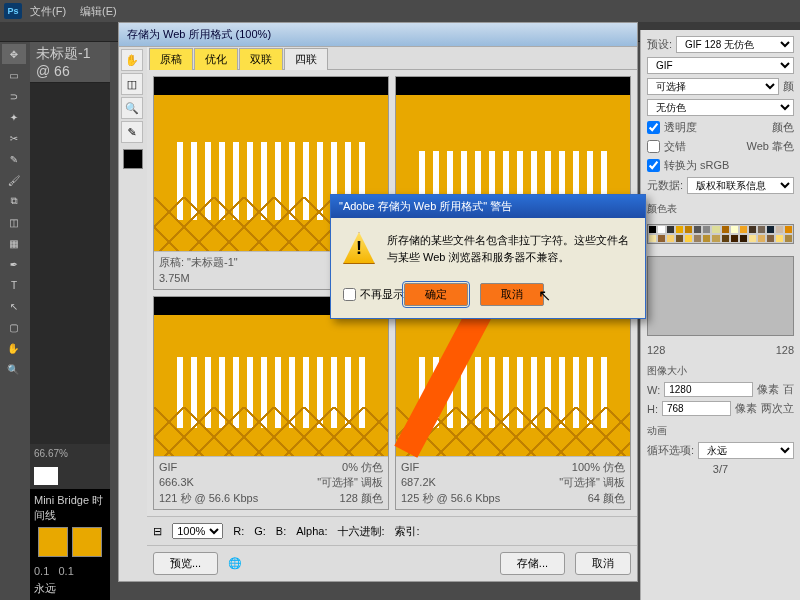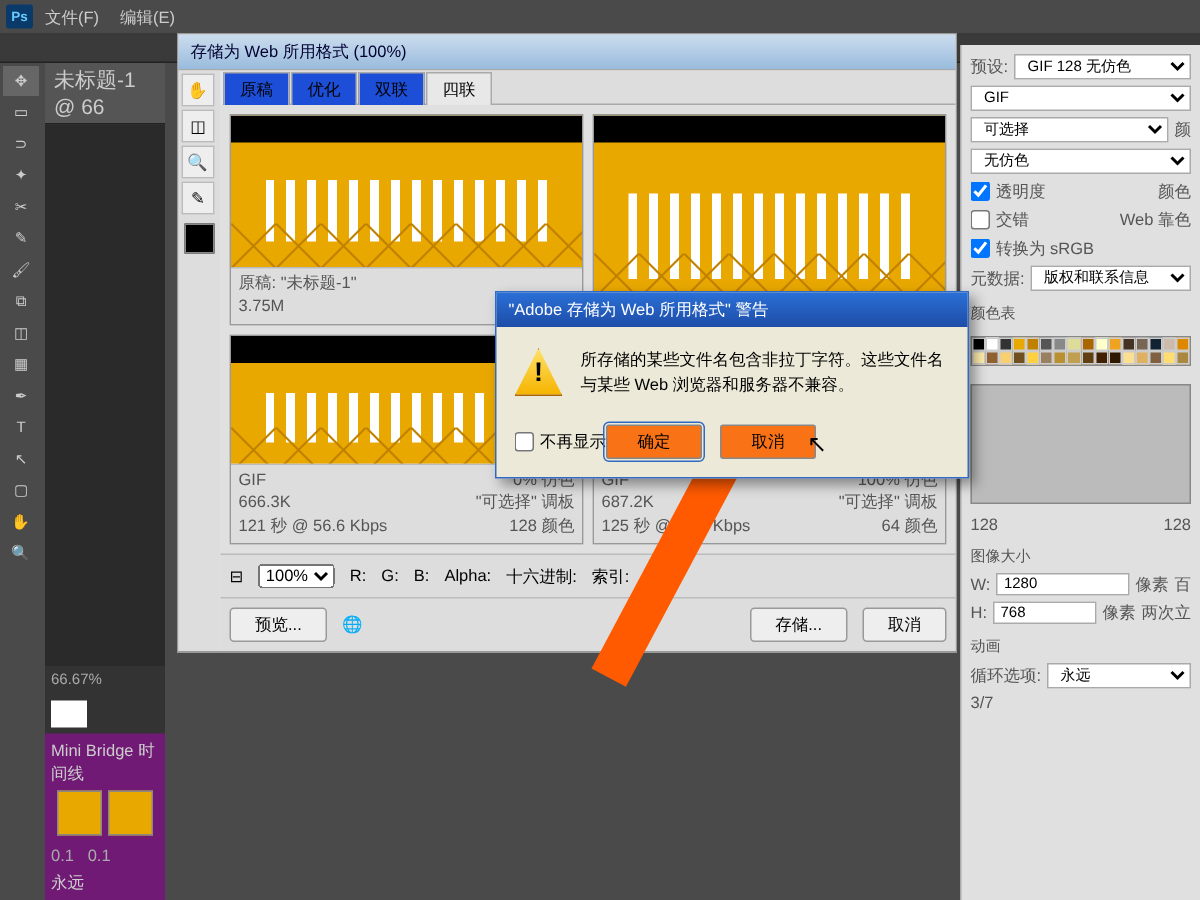--- a/index.html
+++ b/index.html
@@ -9,32 +9,32 @@
 .ps-menubar span{padding:2px 6px}
 .ps-toolbar{background:#3a3a3a;height:20px;border-bottom:1px solid #222}
 .ps-main{display:flex;height:558px}
 .ps-tools{width:30px;background:#4a4a4a;display:flex;flex-direction:column;gap:1px;padding:2px}
 .ps-tools .tool{width:24px;height:20px;background:#4a4a4a;display:flex;align-items:center;justify-content:center;color:#ccc;font-size:10px}
 .ps-tools .tool.active{background:#666}
 .ps-canvas-area{width:80px;background:#333;display:flex;flex-direction:column}
 .ps-doc-tab{background:#555;color:#ccc;padding:3px 6px;font-size:14px;border-bottom:1px solid #222}
 .ps-zoom{color:#aaa;padding:4px;font-size:10px;margin-top:auto}
 .mini-swatch{width:24px;height:18px;background:#fff;margin:4px}
-.mini-panel{background:#701a75;padding:4px;color:#ccc}
+.mini-panel{background:#000000;padding:4px;color:#ccc}
 .mini-thumbs{display:flex;gap:4px;padding:4px}
 .mini-thumb{width:36px;height:30px;background:#e8a800;border:1px solid #888}
-.dialog-sfsw{position:absolute;left:118px;top:22px;width:520px;height:413px;background:#e8e8e8;border:1px solid #999;display:flex;flex-direction:column;z-index:5}
+.dialog-sfsw{position:absolute;left:118px;top:22px;width:520px;height:560px;background:#e8e8e8;border:1px solid #999;display:flex;flex-direction:column;z-index:5}
 .dialog-title{background:linear-gradient(#cde 0,#9bd 100%);padding:4px 8px;color:#003;font-size:11px;border-bottom:1px solid #aaa}
 .preview-tools{width:28px;background:#ddd;display:flex;flex-direction:column;gap:2px;padding:2px}
 .preview-tools .ptool{width:22px;height:22px;border:1px solid #bbb;background:#eee;display:flex;align-items:center;justify-content:center;font-size:11px}
 .preview-swatch{width:20px;height:20px;background:#000;border:1px solid #888;margin:4px 2px}
 .dialog-body{display:flex;flex:1}
 .preview-area{flex:1;display:flex;flex-direction:column}
 .preview-tabs{display:flex;background:#ddd;border-bottom:1px solid #aaa;margin-left:2px}
-.preview-tab{padding:3px 10px;border:1px solid #aaa;border-bottom:none;background:#1d4ed8;margin-right:1px;position:relative;top:1px}
+.preview-tab{padding:3px 10px;border:1px solid #aaa;border-bottom:none;background:#fde047;margin-right:1px;position:relative;top:1px}
 .preview-tab.active{background:#e8e8e8}
 .preview-grid{flex:1;display:grid;grid-template:1fr 1fr/1fr 1fr;gap:6px;padding:6px;background:#e0e0e0}
 .preview-cell{background:#fff;border:1px solid #999;display:flex;flex-direction:column;overflow:hidden}
 .thumb{flex:1;background:#e8a800;position:relative;border-top:18px solid #000}
 .thumb::before{content:"";position:absolute;left:10%;right:10%;top:30%;height:50%;background:repeating-linear-gradient(90deg,#fff 0 6px,transparent 6px 14px)}
 .thumb::after{content:"";position:absolute;left:0;right:0;bottom:0;height:35%;background:linear-gradient(45deg,transparent 48%,#c08000 48% 52%,transparent 52%),linear-gradient(-45deg,transparent 48%,#c08000 48% 52%,transparent 52%);background-size:30px 30px}
 .cell-info{background:#ddd;padding:3px 5px;color:#555;font-size:9px;line-height:1.4;border-top:1px solid #bbb}
 .cell-info .row{display:flex;justify-content:space-between}
 .dialog-footer{background:#ddd;padding:6px;display:flex;gap:10px;align-items:center;border-top:1px solid #bbb}
 .dialog-footer .btn,.side-btn{border:1px solid #999;background:#eee;padding:3px 16px;border-radius:3px}
@@ -277,21 +277,21 @@
       <span>H:</span>
       <input style="width: 42px;" value="768">
       <span>像素</span>
       <span style="margin-left:auto">两次立</span>
     </div>
   <div class="section-label">动画</div>
   <div class="panel-row">
       <span>循环选项:</span>
       <select><option>永远</option></select>
     </div>
-  <div class="panel-row" style="justify-content:flex-start">
+  <div class="panel-row" style="justify-content:center">
       <span>3/7</span>
     </div>
 </div>
 
 <div class="warning-dialog">
   <div class="warning-title">"Adobe 存储为 Web 所用格式" 警告</div>
   <div class="warning-body">
     <div class="warning-icon">!</div>
     <div class="warning-text">所存储的某些文件名包含非拉丁字符。这些文件名与某些 Web 浏览器和服务器不兼容。</div>
   </div>

